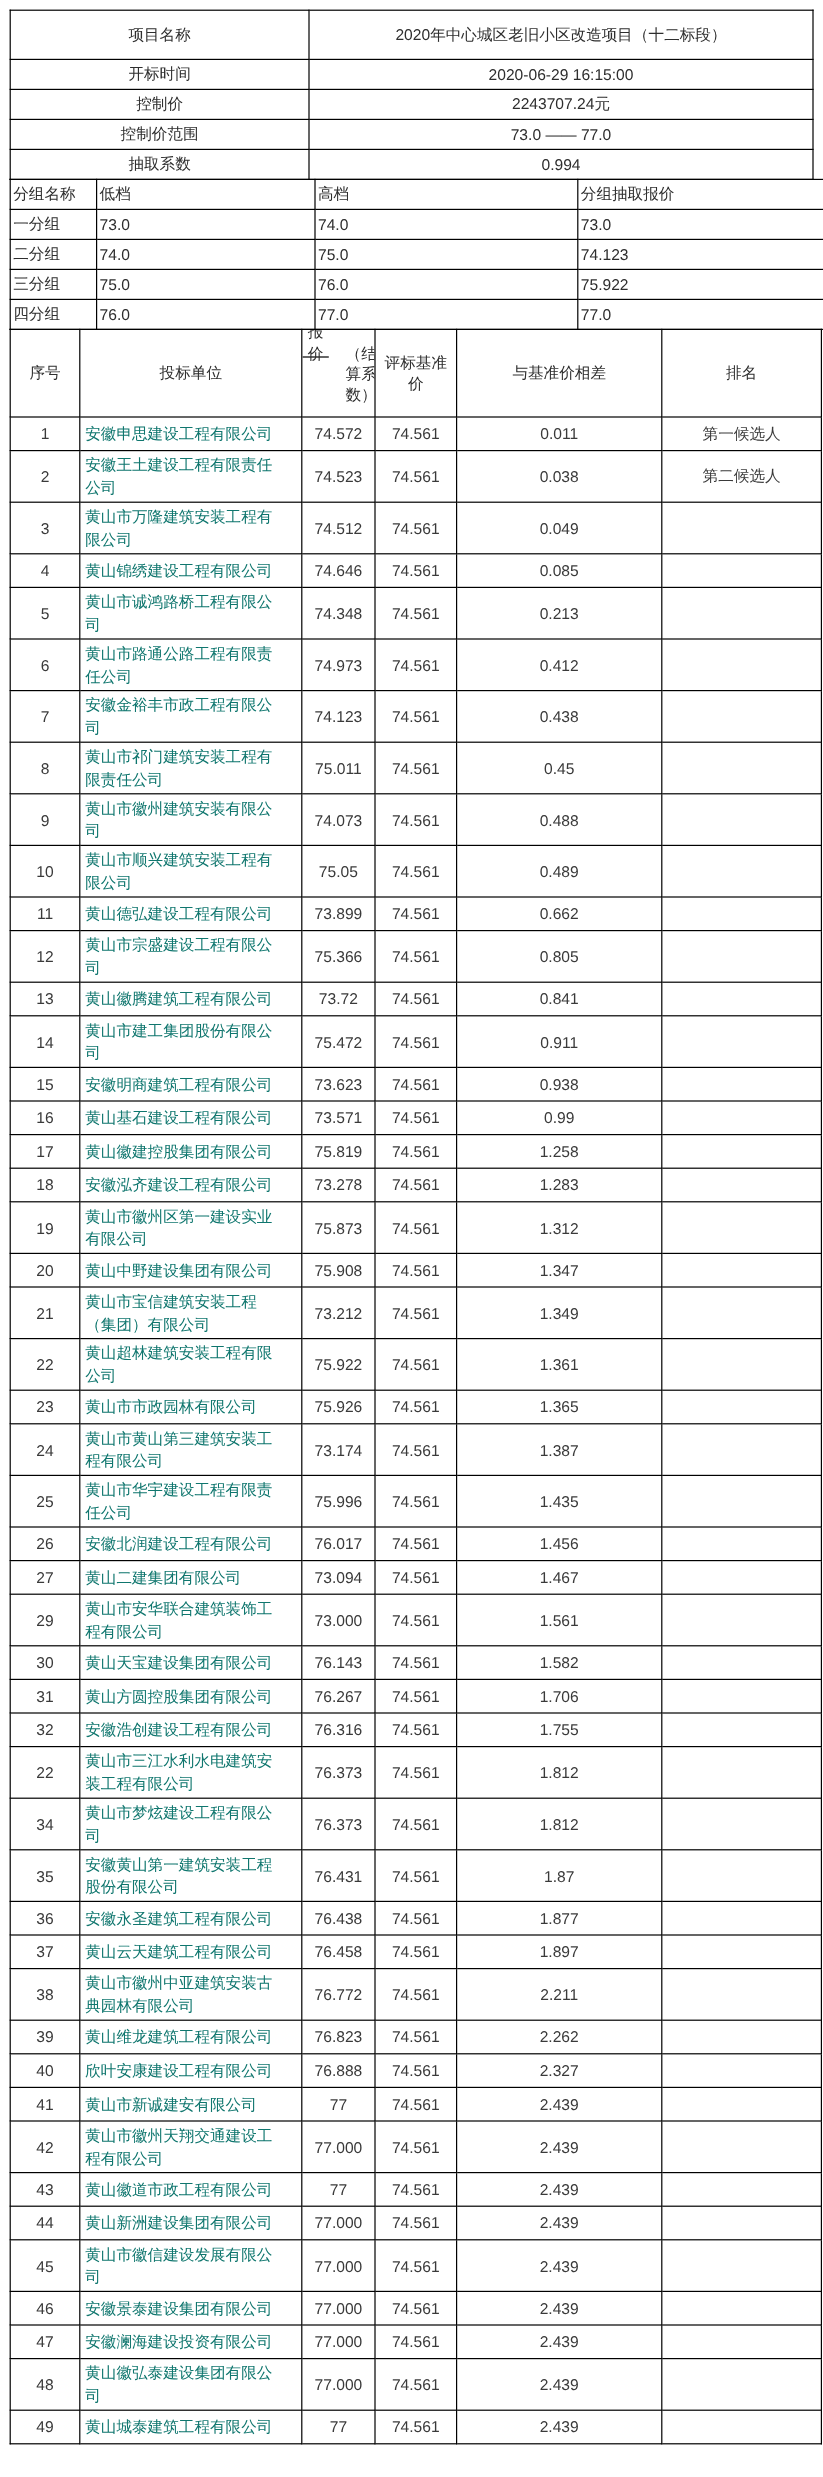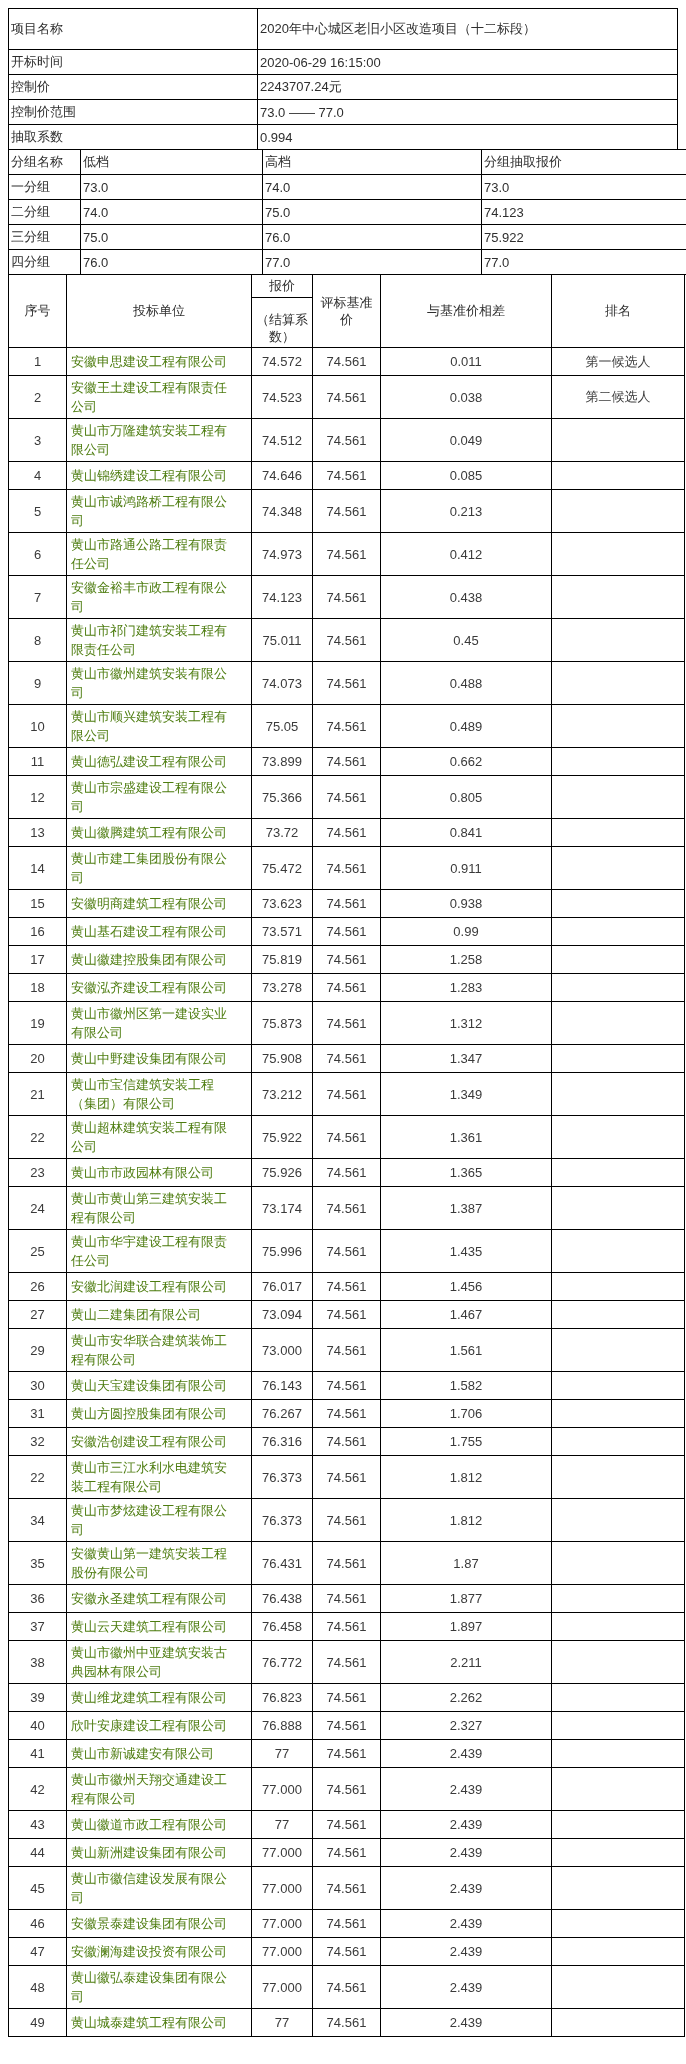--- a/index.html
+++ b/index.html
@@ -7,57 +7,57 @@
     width:686px; height:2064px; box-sizing:border-box;
     background:#ffffff; padding:8px 8px 0 8px;
     font-family:"Liberation Sans", sans-serif;
     color:#2e2e2e;
   }
   table { border-collapse:collapse; table-layout:fixed; width:670px; }
   td, th { border:1px solid #000; font-weight:normal; overflow:hidden; }
   .stacked { margin-top:-1px; }
 
   
-  .info-table td { text-align:left; font-size:13px; height:22px; padding:1px 2px; }
+  .info-table td { text-align:center; font-size:13px; height:22px; padding:1px 2px; }
   .info-table .r-tall td { height:38px; }
   .info-table .c-label { width:244px; }
 
   
   .groups-table td, .groups-table th { text-align:left; font-size:13px; height:22px; padding:1px 2px; }
   .groups-table .c-gname { width:67px; }
   .groups-table .c-glow  { width:177px; }
   .groups-table .c-ghigh { width:214px;margin-top:46px; }
   .groups-table .c-gpick { width:212px; }
 
   
   .bids-table th { font-size:13px; text-align:center; vertical-align:middle; padding:0; }
   .bids-table thead tr { height:72px; }
   .bids-table .c-seq     { width:57px; }
   .bids-table .c-company { width:184px; }
   .bids-table .c-price   { width:60px; }
   .bids-table .c-base    { width:67px; }
   .bids-table .c-diff    { width:170px; }
   .bids-table .c-rank    { width:132px; }
-  .th-price-inner { display:flex; flex-direction:column; height:72px;gap:10px; }
+  .th-price-inner { display:flex; flex-direction:row; height:72px;gap:10px; }
   .price-top {
     height:22px; flex:0 0 22px; border-bottom:1px solid #000;
     display:flex; align-items:center; justify-content:center;
   }
   .price-bottom {
     flex:1; display:flex; align-items:center; justify-content:center;
     text-align:center; line-height:17px; padding:2px 4px; box-sizing:border-box;
   }
   .bids-table td { font-size:13px; height:23px; vertical-align:middle; }
   .bids-table td.c-seq,
   .bids-table td.c-price,
   .bids-table td.c-base,
   .bids-table td.c-diff,
   .bids-table td.c-rank { text-align:center; padding:2px 1px; color:#3a3a3a; }
   .bids-table td.c-company {
-    text-align:left; padding:2px 15px 2px 4px; line-height:19px; color:#4d7c0f;
+    text-align:left; padding:2px 15px 2px 4px; line-height:19px; color:#0f766e;
     word-break:break-all;
   }
   .bids-table td.c-rank { font-size:13px; }
   .rank-red { color:var(--rank-red, #f2514b); }
 </style>
 </head>
 <body>
 
 <div class="page">
 

